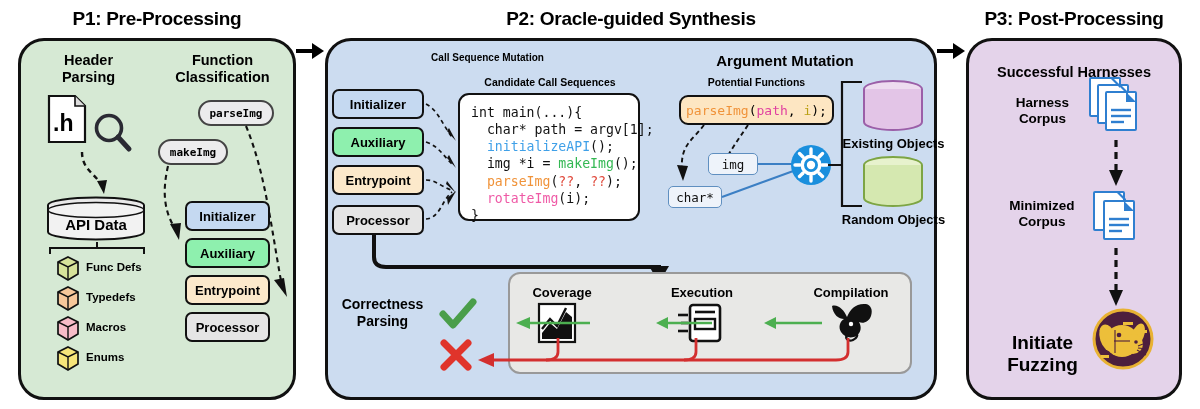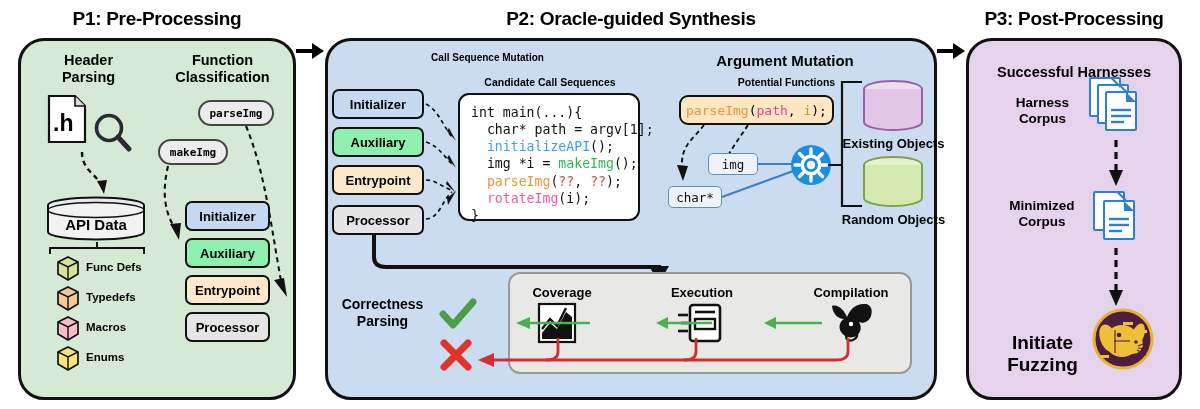--- a/index.html
+++ b/index.html
@@ -132,21 +132,21 @@
   <line x1="0" y1="11" x2="18" y2="11" stroke="#000" stroke-width="4"></line>
   <path d="M16,3 L28,11 L16,19 Z" fill="#000"></path>
 </svg>
 
 <div class="panel" id="p2"></div>
 
 <div class="abs sub" style="left:340px;top:52px;width:295px;font-size:10px;">Call Sequence Mutation</div>
 <div class="abs sub" style="left:650px;top:52px;width:270px;font-size:15px;">Argument Mutation</div>
 
 <div class="abs sub3" style="left:455px;top:76px;width:190px;">Candidate Call Sequences</div>
-<div class="abs sub3" style="left:704px;top:76px;width:165px;">Potential Functions</div>
+<div class="abs sub3" style="left:674px;top:76px;width:165px;">Potential Functions</div>
 
 <div class="abs chip c-init" style="left:332px;top:89px;width:92px;height:30px;">Initializer</div>
 <div class="abs chip c-aux" style="left:332px;top:127px;width:92px;height:30px;">Auxiliary</div>
 <div class="abs chip c-ent" style="left:332px;top:165px;width:92px;height:30px;">Entrypoint</div>
 <div class="abs chip c-proc" style="left:332px;top:205px;width:92px;height:30px;">Processor</div>
 
 <svg class="abs" style="left:424px;top:88px;" width="36" height="150">
   <path d="M2,16 C14,22 18,36 28,49" fill="none" stroke="#111" stroke-width="1.7" stroke-dasharray="4,3.5"></path>
   <path d="M23,43 L32,53 L25,40 Z" fill="#111"></path>
   <path d="M2,54 C14,58 18,66 28,76" fill="none" stroke="#111" stroke-width="1.7" stroke-dasharray="4,3.5"></path>

